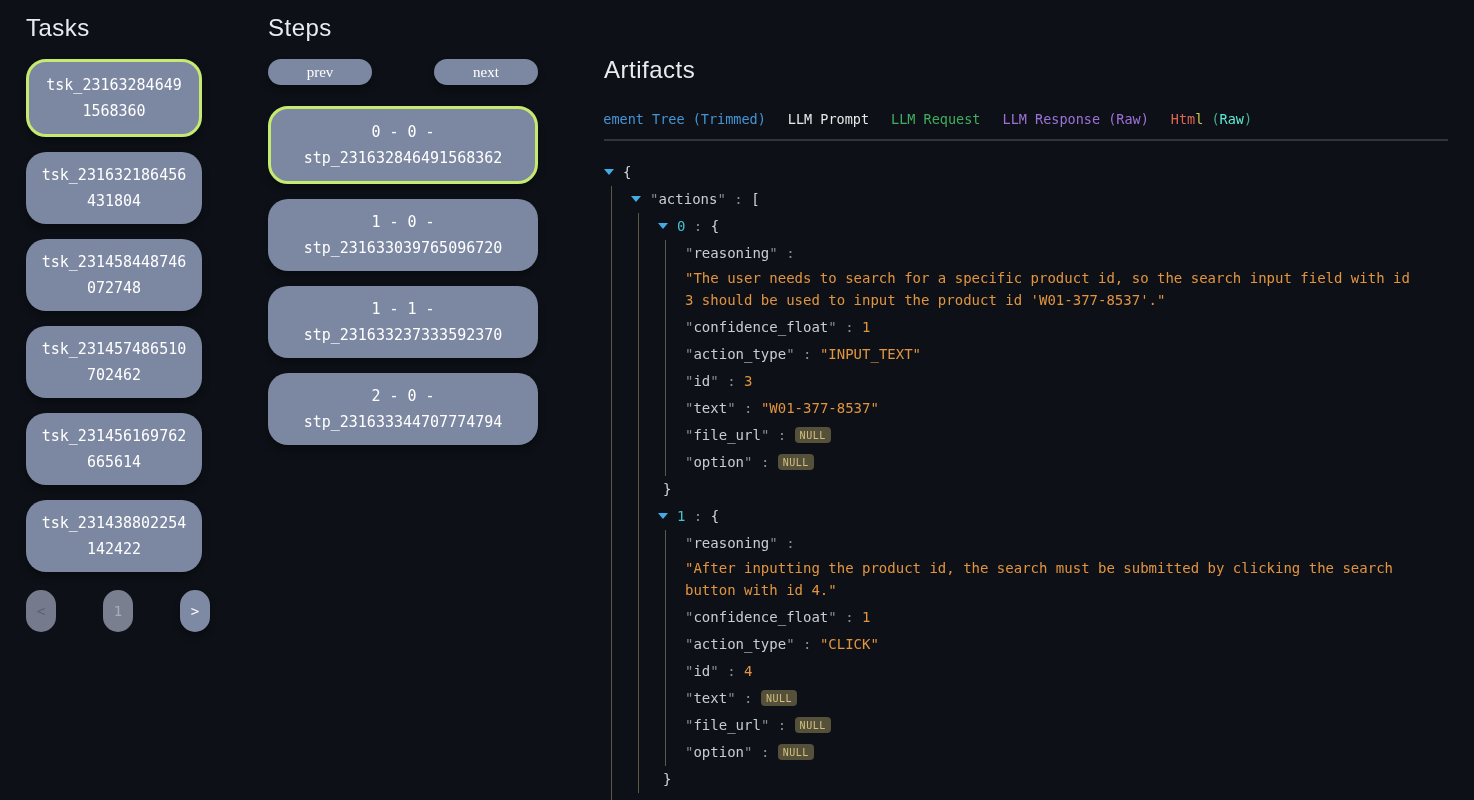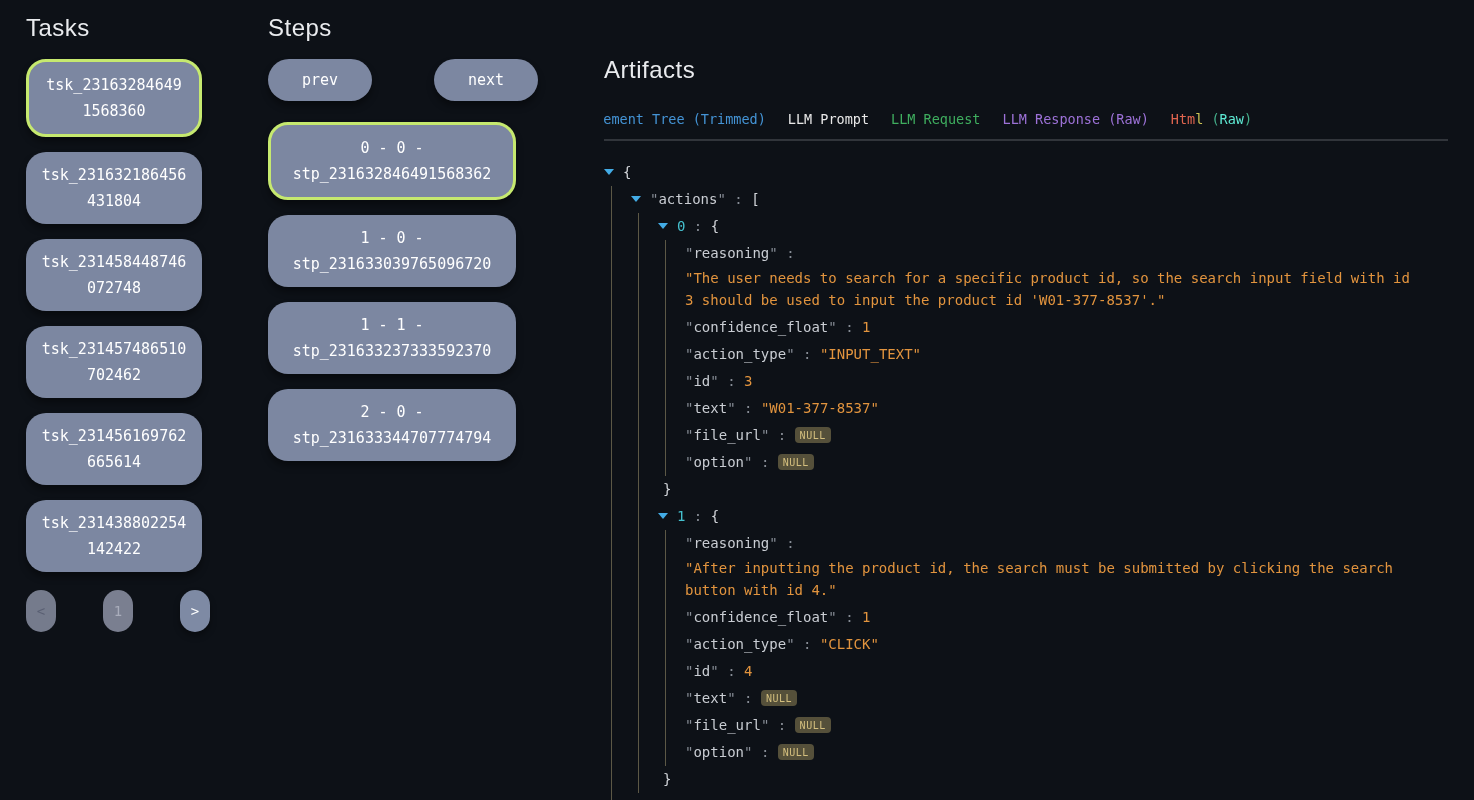--- a/index.html
+++ b/index.html
@@ -26,27 +26,27 @@
     background:var(--button-bg,#7c87a1); color:var(--button-text,#fff);
     display:flex; align-items:center; justify-content:center; text-align:center;
     cursor:pointer; box-shadow:0 5px 7px rgba(0,0,0,.38);
   }
   .task-btn {
     width:176px; min-height:72px; border-radius:20px;
     font-size:15px; line-height:26px; padding:10px 14px; margin-bottom:15px;
     word-break:break-all;
   }
   .step-btn {
-    width:248px; min-height:72px; border-radius:20px;
+    width:270px; min-height:72px; border-radius:20px;
     font-size:15px; line-height:26px; padding:10px 14px; margin-bottom:15px;
   }
   .task-btn.selected, .step-btn.selected { border:3px solid var(--selected-border,#c6e96f); }
 
   .nav-row { display:flex; justify-content:space-between; margin-bottom:21px; }
-  .nav-btn { width:104px; height:42px; border-radius:21px; font-size:15px; }
+  .nav-btn { width:104px; height:26px; border-radius:21px; font-size:15px;font-family:Liberation Serif, serif; }
 
   .pager { display:flex; width:184px; justify-content:space-between; margin-top:18px; }
   .pg {
     width:30px; height:42px; border-radius:15px;
     display:flex; align-items:center; justify-content:center;
     font-size:14px; cursor:pointer;
   }
   .pg-prev { background:#757b8c; color:#5a6073; }
   .pg-page { background:#7a7f90; color:#a9adbb; }
   .pg-next { background:#7e8aa4; color:#ffffff; box-shadow:0 4px 6px rgba(0,0,0,.35); }

